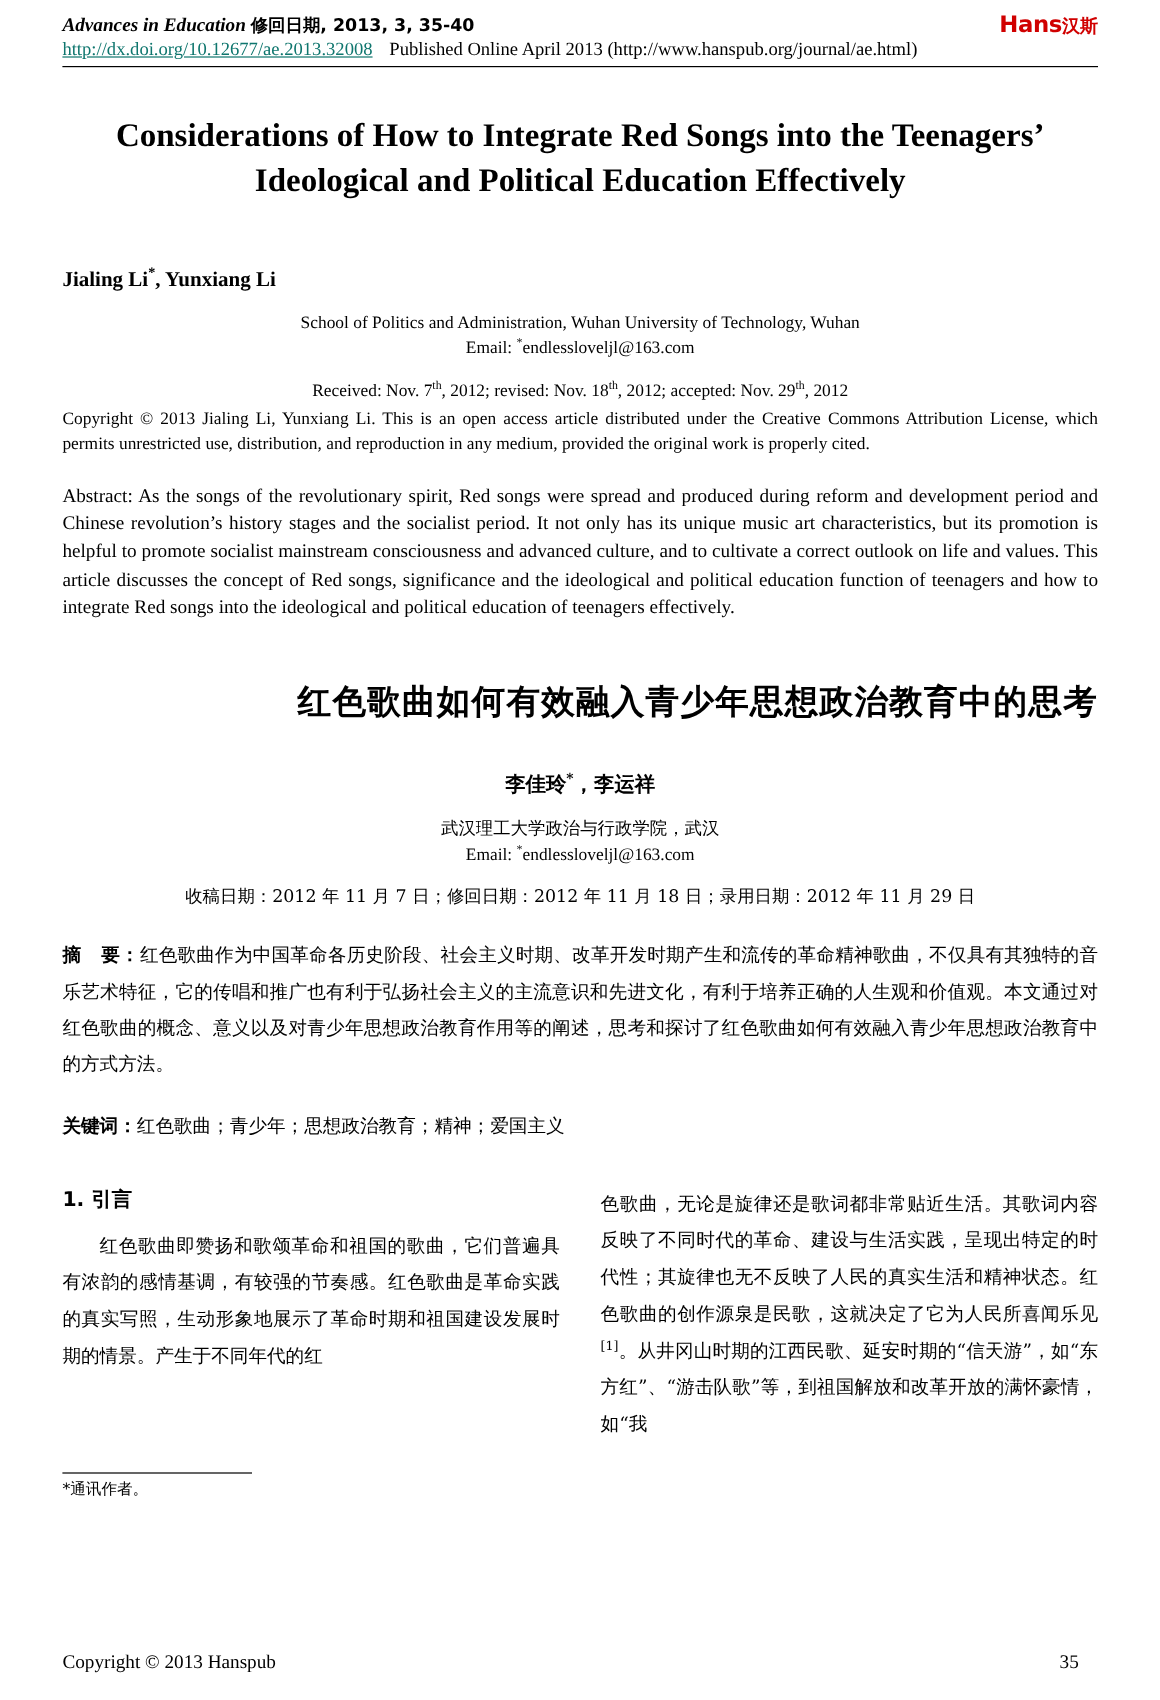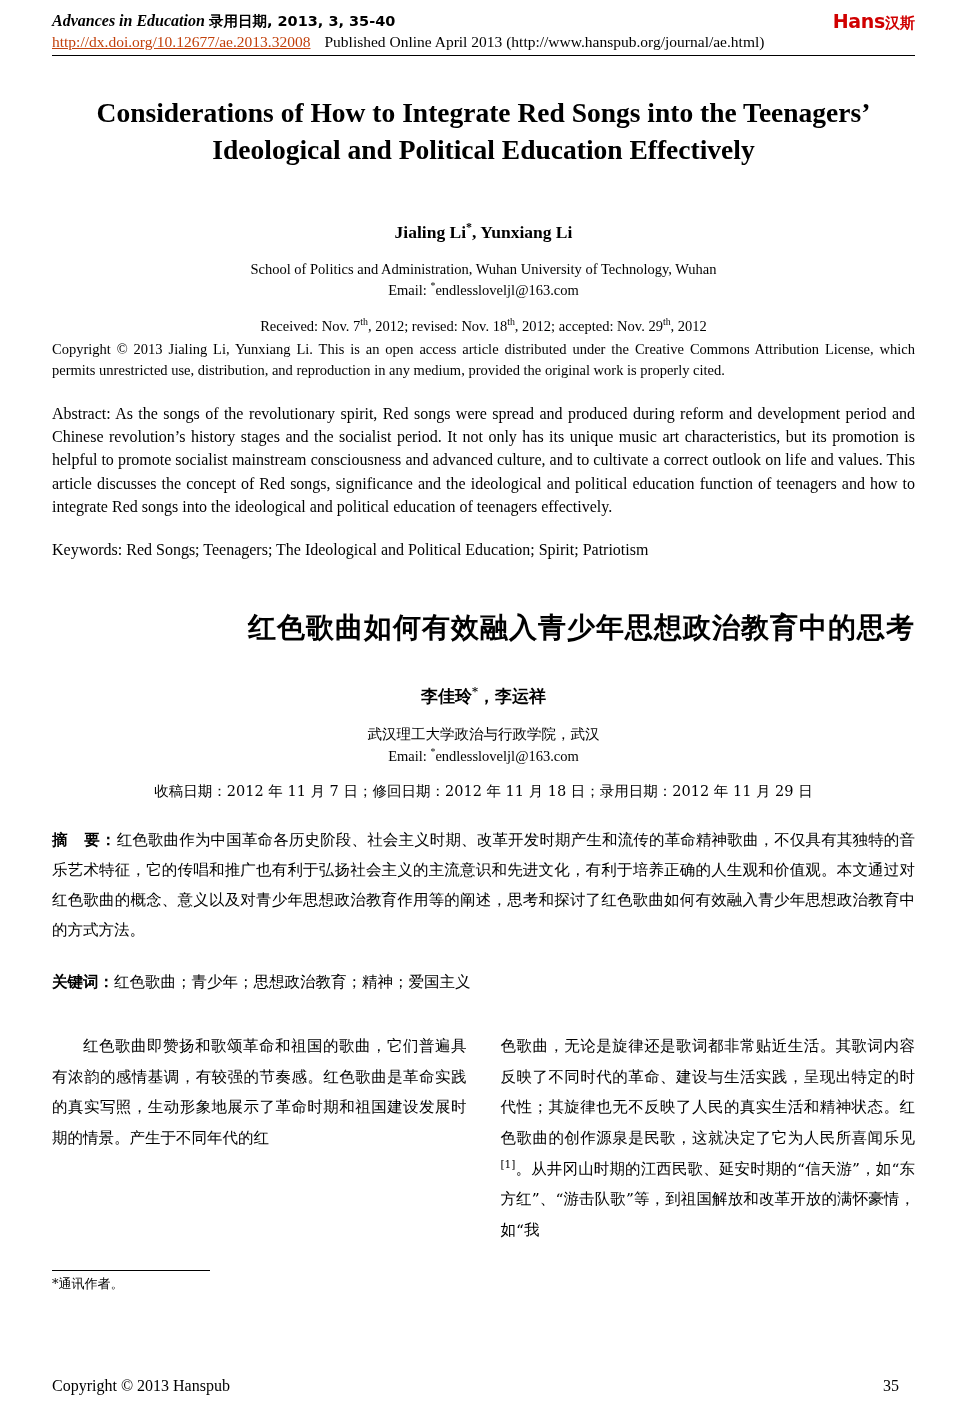--- a/index.html
+++ b/index.html
@@ -38,21 +38,21 @@
     font-family: "DejaVu Sans", sans-serif;
     font-size: 14.5px;
     font-weight: bold;
   }
   .jh-line2 {
     font-size: 15.5px;
     margin-top: 2px;
     white-space: nowrap;
   }
   .jh-line2 a {
-    color: #c2410c;
+    color: #0f766e;
     text-decoration: underline;
   }
   .jh-line2 .pub {
     margin-left: 14px;
   }
   .hans-logo {
     position: absolute;
     right: 0;
     top: 0;
     font-family: "DejaVu Sans", sans-serif;
@@ -73,21 +73,20 @@
   
   h1.paper-title {
     font-size: 27.5px;
     font-weight: bold;
     text-align: center;
     line-height: 1.35;
     margin: 38px 22px 0 22px;
     font-family: "Liberation Serif", serif;
   }
   .authors-en {
-    text-align: center;
     font-size: 17.5px;
     font-weight: bold;
     margin-top: 54px;
   }
   sup { font-size: 0.68em; vertical-align: super; line-height: 0; }
   .affil-en {
     text-align: center;
     font-size: 14.5px;
     margin-top: 16px;
     line-height: 1.42;
@@ -226,21 +225,21 @@
   }
 </style>
 </head>
 <body>
 
 <div class="page">
 
   <div class="journal-header">
     <div class="jh-line1">
       <span class="jname">Advances in Education</span>
-      <span class="jcn">录用日期</span><span class="jcn">, 2013, 3, 35-40</span>
+      <span class="jcn">修回日期</span><span class="jcn">, 2013, 3, 35-40</span>
     </div>
     <div class="jh-line2">
       <a href="#">http://dx.doi.org/10.12677/ae.2013.32008</a><span class="pub">Published Online April 2013 (http://www.hanspub.org/journal/ae.html)</span>
     </div>
     <div class="hans-logo">
       <span>Hans</span><span class="cn">汉斯</span>
     </div>
     <hr class="hr-top">
   </div>
 
@@ -258,23 +257,20 @@
   <div class="dates-en">
     <span>Received: Nov. 7</span><sup>th</sup><span>, 2012; revised: Nov. 18</span><sup>th</sup><span>, 2012; accepted: Nov. 29</span><sup>th</sup><span>, 2012</span>
   </div>
 
   <div class="copyright-note">Copyright © 2013 Jialing Li, Yunxiang Li. This is an open access article distributed under the Creative Commons Attribution License, which permits unrestricted use, distribution, and reproduction in any medium, provided the original work is properly cited.</div>
 
   <div class="abstract-en">
     <span class="lead">Abstract:</span><span> As the songs of the revolutionary spirit, Red songs were spread and produced during reform and development period and Chinese revolution’s history stages and the socialist period. It not only has its unique music art characteristics, but its promotion is helpful to promote socialist mainstream consciousness and advanced culture, and to cultivate a correct outlook on life and values. This article discusses the concept of Red songs, significance and the ideological and political education function of teenagers and how to integrate Red songs into the ideological and political education of teenagers effectively.</span>
   </div>
 
-  <div class="keywords-en">
-    <span class="lead">Keywords:</span><span> Red Songs; Teenagers; The Ideological and Political Education; Spirit; Patriotism</span>
-  </div>
 
   <h2 class="title-cn">红色歌曲如何有效融入青少年思想政治教育中的思考</h2>
 
   <div class="authors-cn">
     <span>李佳玲</span><sup>*</sup><span>，李运祥</span>
   </div>
 
   <div class="affil-cn">
     <div>武汉理工大学政治与行政学院，武汉</div>
     <div class="mail"><span>Email: </span><sup>*</sup><span>endlessloveljl@163.com</span></div>
@@ -286,20 +282,21 @@
     <span class="lead">摘　要：</span><span>红色歌曲作为中国革命各历史阶段、社会主义时期、改革开发时期产生和流传的革命精神歌曲，不仅具有其独特的音乐艺术特征，它的传唱和推广也有利于弘扬社会主义的主流意识和先进文化，有利于培养正确的人生观和价值观。本文通过对红色歌曲的概念、意义以及对青少年思想政治教育作用等的阐述，思考和探讨了红色歌曲如何有效融入青少年思想政治教育中的方式方法。</span>
   </div>
 
   <div class="keywords-cn">
     <span class="lead">关键词：</span><span>红色歌曲；青少年；思想政治教育；精神；爱国主义</span>
   </div>
 
   <div class="columns">
     <div class="col">
       <div class="col-left-wrap">
+        <h3 class="section-head">1. 引言</h3>
         <div class="body-cn">
           <p class="indent">红色歌曲即赞扬和歌颂革命和祖国的歌曲，它们普遍具有浓韵的感情基调，有较强的节奏感。红色歌曲是革命实践的真实写照，生动形象地展示了革命时期和祖国建设发展时期的情景。产生于不同年代的红</p>
         </div>
         <div class="footnote-block">
           <hr class="footnote-rule">
           <div class="footnote">*通讯作者。</div>
         </div>
       </div>
     </div>
     <div class="col">

